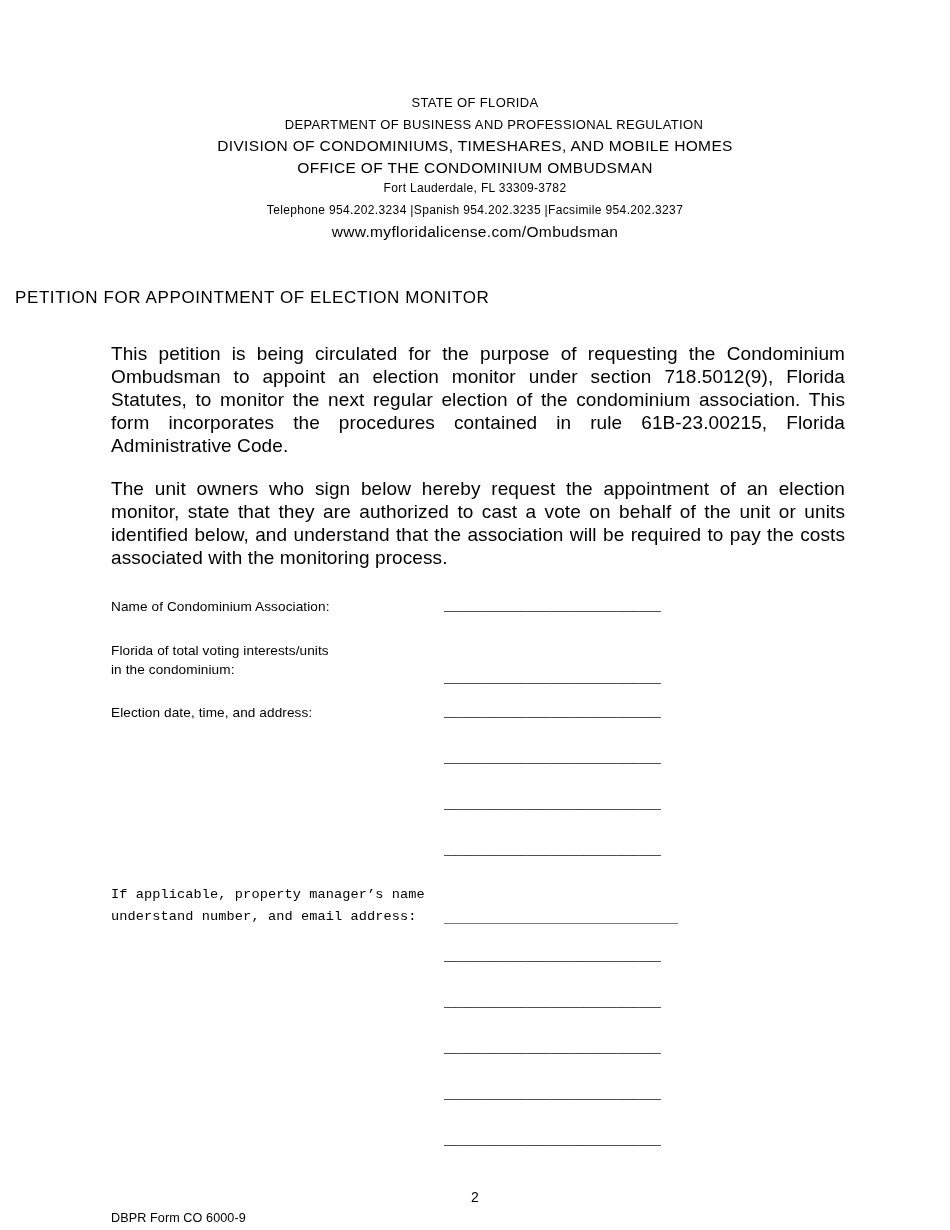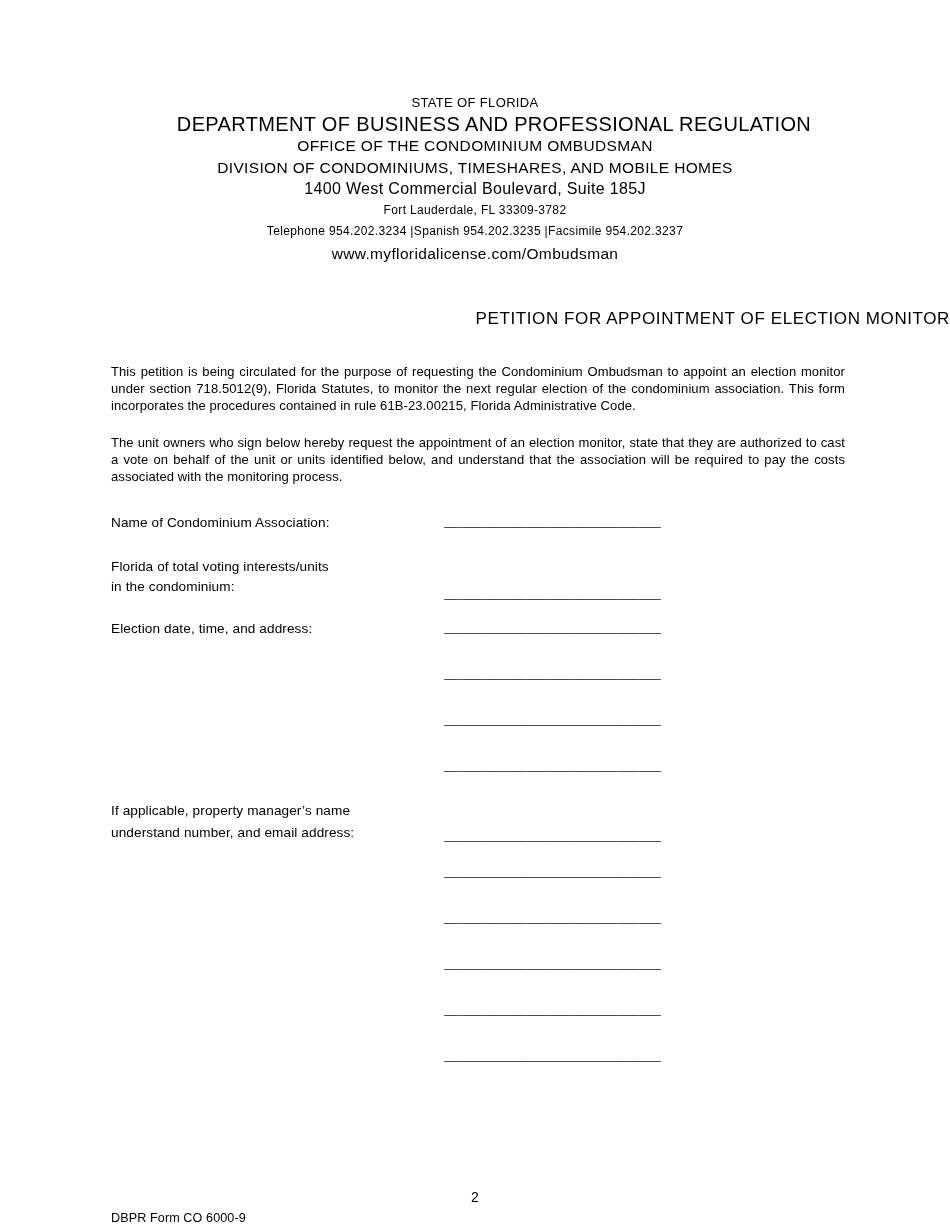--- a/index.html
+++ b/index.html
@@ -28,49 +28,50 @@
     text-align: center;
     margin-top: 92px;
   }
   .header .line {
     font-size: 15.5px;
     line-height: 21.5px;
     letter-spacing: 0.35px;
     white-space: nowrap;
   }
   .header .line.l1 { font-size: 13px; }
-  .header .line.l2 { font-size: 20px; padding-left: 38px; }
+  .header .line.l2 { font-size: 13px; padding-left: 38px; }
   .header .line.l3 { font-size: 15.5px; }
   .header .line.l4 { font-size: 15.5px; }
   .header .line.l5 { font-size: 16px; }
   .header .line.l6 { font-size: 12px; }
   .header .line.l7 { font-size: 12px; }
   .header .line.l8 { font-size: 15.5px; }
 
   
   .form-title {
-    text-align: right;
+    text-align: left;
     font-size: 17px;
     letter-spacing: 0.6px;
     margin-top: 45px;
     white-space: nowrap;
+    margin-left: 15px;
   }
 
   
   .body-wrap {
     margin: 0 auto;
     width: 734px;
     padding-left: 111px;
     padding-right: 105px;
     box-sizing: content-box;
   }
   .para {
     text-align: justify;
-    font-size: 13px;
-    line-height: 17px;
+    font-size: 19px;
+    line-height: 23px;
     letter-spacing: 0.1px;
   }
   .para.first { margin-top: 34px; }
   .para.second { margin-top: 20px; }
 
   
   .fields {
     position: relative;
     margin-top: 28px;
     font-size: 13.6px;
@@ -118,23 +119,22 @@
   }
 </style>
 </head>
 <body>
 
 <div class="page">
 
   <div class="header">
     <div class="line l1">STATE OF FLORIDA</div>
     <div class="line l2">DEPARTMENT OF BUSINESS AND PROFESSIONAL REGULATION</div>
+    <div class="line l3">DIVISION OF CONDOMINIUMS, TIMESHARES, AND MOBILE HOMES</div>
     <div class="line l4">OFFICE OF THE CONDOMINIUM OMBUDSMAN</div>
-    <div class="line l3">DIVISION OF CONDOMINIUMS, TIMESHARES, AND MOBILE HOMES</div>
-    <div class="line l5">1400 West Commercial Boulevard, Suite 185J</div>
     <div class="line l6">Fort Lauderdale, FL 33309-3782</div>
     <div class="line l7">Telephone 954.202.3234 |Spanish 954.202.3235 |Facsimile 954.202.3237</div>
     <div class="line l8">www.myfloridalicense.com/Ombudsman</div>
   </div>
 
   <div class="form-title">PETITION FOR APPOINTMENT OF ELECTION MONITOR</div>
 
   <div class="body-wrap">
 
     <div class="para first">This petition is being circulated for the purpose of requesting the Condominium Ombudsman to appoint an election monitor under section 718.5012(9), Florida Statutes, to monitor the next regular election of the condominium association.  This form incorporates the procedures contained in rule 61B-23.00215, Florida Administrative Code.</div>
@@ -169,21 +169,21 @@
       </div>
 
       <div class="field-row">
         <div class="dashes">_______________________________________</div>
       </div>
 
       <div class="field-row">
         <div class="dashes">_______________________________________</div>
       </div>
 
-      <div class="field-row" style="height:60px;">
+      <div class="field-row" style="height:60px;font-family:Liberation Mono, monospace;">
         <div class="field-label" style="top:-3px; line-height:22px;">
           <span>If applicable, property manager’s name</span>
           <span class="lbl2">understand number, and email address:</span>
         </div>
         <div class="dashes" style="top:24px;">_______________________________________</div>
       </div>
 
       <div class="field-row">
         <div class="dashes">_______________________________________</div>
       </div>

